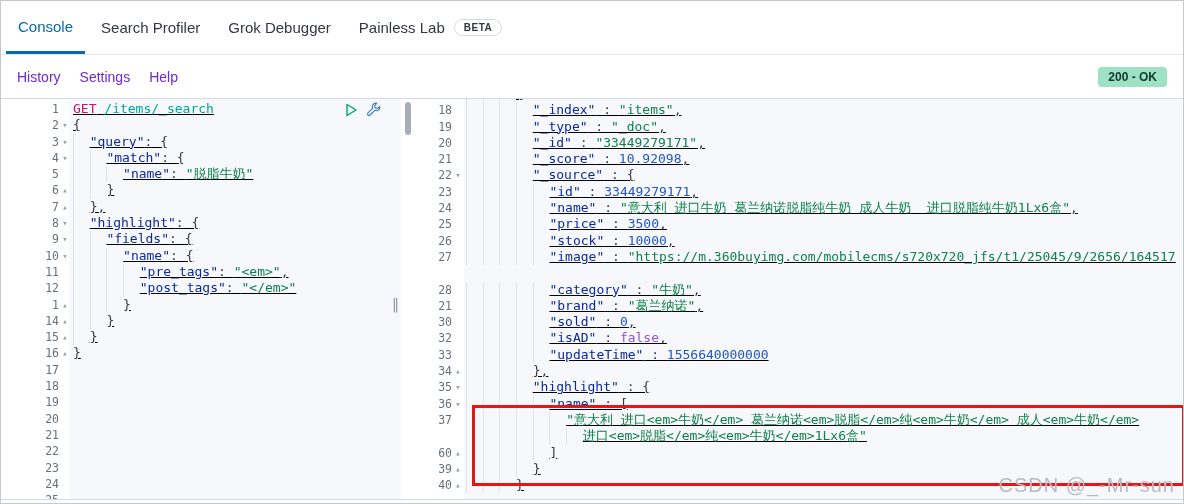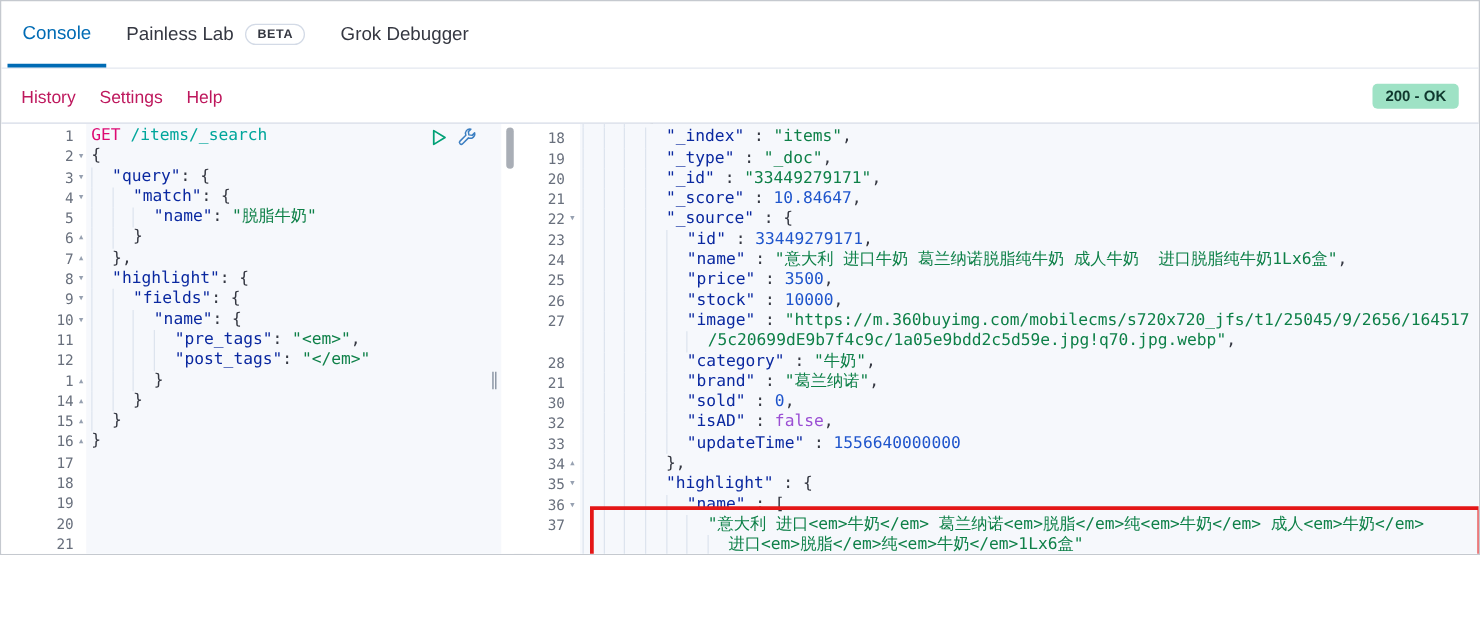--- a/index.html
+++ b/index.html
@@ -1,45 +1,45 @@
 <!DOCTYPE html>
 <html><head>
 <meta charset="utf-8">
 <style>
   html,body{margin:0;padding:0;background:#fff;}
-  .frame{position:relative;width:1184px;height:444px;box-sizing:border-box;border:1px solid #c5c9cf;
+  .frame{position:relative;width:1184px;height:504px;box-sizing:border-box;border:1px solid #c5c9cf;
          background:#fff;font-family:"Liberation Sans",sans-serif;overflow:hidden;}
   
   .tabbar{height:53px;display:flex;align-items:stretch;padding-left:5px;border-bottom:1px solid #e3e8ef;}
   .tab{display:flex;align-items:center;gap:9px;padding:0 12px;margin-right:4px;font-size:15px;color:#343741;cursor:pointer;}
   .tab.active{color:#006bb4;border-bottom:3px solid #006bb4;}
   .beta{border:1px solid #d3dae6;border-radius:12px;padding:2px 9px;font-size:10px;font-weight:bold;
         letter-spacing:.5px;color:#343741;background:#fff;}
   
   .toolbar{height:43px;display:flex;align-items:center;padding:0 16px;}
-  .menu-item{font-size:14px;color:#be185d;margin-right:19px;cursor:pointer;}
+  .menu-item{font-size:14px;color:#6d28d9;margin-right:19px;cursor:pointer;}
   .status{margin-left:auto;background:#9ee2c5;color:#10382e;font-size:12px;font-weight:600;
           padding:3px 10px;border-radius:4px;}
   
   .main{position:absolute;left:0;right:0;top:97px;height:400px;border-top:1px solid #d3dae6;
         border-bottom:1px solid #d3dae6;overflow:hidden;background:#fff;}
   .panel-left{position:absolute;left:0;top:0;bottom:0;width:410px;overflow:hidden;background:#fff;}
   .panel-left .content-bg{position:absolute;left:68px;top:0;bottom:0;right:10px;background:#f6f8fc;}
   .panel-right{position:absolute;left:425px;top:0;bottom:0;right:0;overflow:hidden;background:#fff;}
   .panel-right .content-bg{position:absolute;left:38px;top:0;bottom:0;right:0;background:#f6f8fc;}
   .rows{position:absolute;left:0;right:0;}
   .panel-left .rows{top:2px;}
   .panel-right .rows{top:-13px;}
   .row{display:flex;height:16.3px;line-height:16.3px;font-family:"DejaVu Sans Mono",monospace;font-size:13px;}
   .gut{flex:none;display:flex;justify-content:flex-end;align-items:center;}
   .panel-left .gut{width:70px;}
   .panel-right .gut{width:38px;}
   .num{color:#69707d;font-size:11.5px;font-family:"DejaVu Sans Mono",monospace;}
   .fold{width:12px;text-align:center;color:#97a1b1;font-size:9px;flex:none;}
-  .code{white-space:pre;padding-left:2px;}
+  .code{white-space:pre;padding-left:2px;text-decoration:underline;}
   .ig{display:inline-block;width:15.7px;height:16.3px;border-left:1px solid #dde4ee;vertical-align:top;}
   .tk-m{color:#dd0a73;} .tk-u{color:#00a69b;} .tk-k{color:#0a28a0;} .tk-g{color:#0e8048;}
   .tk-n{color:#1f55cc;} .tk-b{color:#9b4fd4;} .tk-p{color:#343741;}
   
   .run-icons{position:absolute;left:342px;top:3px;display:flex;gap:7px;z-index:5;}
   .run-icons svg{display:block;cursor:pointer;}
   .sb-thumb{position:absolute;left:404px;top:3px;width:6px;height:33px;background:#a9aeb6;border-radius:3px;z-index:5;cursor:pointer;}
   .split{position:absolute;left:391px;top:197px;color:#8d97a5;font-size:14px;z-index:5;cursor:col-resize;
          font-family:"DejaVu Sans",sans-serif;}
   .annotation{position:absolute;left:471px;top:306px;width:707px;height:75px;border:3px solid #e41717;z-index:6;}
@@ -48,25 +48,28 @@
 </head>
 <body>
 
 <div class="frame">
 
   <div class="tabbar">
     <div class="tab active">
       <span>Console</span>
     </div>
     <div class="tab">
+      <span>Search Profiler</span>
+    </div>
+    <div class="tab">
+      <span>Grok Debugger</span>
+    </div>
+    <div class="tab">
       <span>Painless Lab</span>
       <span class="beta">BETA</span>
-    </div>
-    <div class="tab">
-      <span>Grok Debugger</span>
     </div>
   </div>
 
   <div class="toolbar">
     <span class="menu-item">History</span>
     <span class="menu-item">Settings</span>
     <span class="menu-item">Help</span>
     <span class="status">200 - OK</span>
   </div>
 
@@ -294,21 +297,21 @@
               <span class="num">20</span>
               <span class="fold"></span>
             </div>
             <div class="code"><span class="ig"></span><span class="ig"></span><span class="ig"></span><span class="ig"></span><span class="tk-k">"_id"</span><span class="tk-p"> : </span><span class="tk-g">"33449279171"</span><span class="tk-p">,</span></div>
           </div>
           <div class="row">
             <div class="gut">
               <span class="num">21</span>
               <span class="fold"></span>
             </div>
-            <div class="code"><span class="ig"></span><span class="ig"></span><span class="ig"></span><span class="ig"></span><span class="tk-k">"_score"</span><span class="tk-p"> : </span><span class="tk-n">10.84647</span><span class="tk-p">,</span></div>
+            <div class="code"><span class="ig"></span><span class="ig"></span><span class="ig"></span><span class="ig"></span><span class="tk-k">"_score"</span><span class="tk-p"> : </span><span class="tk-n">10.92098</span><span class="tk-p">,</span></div>
           </div>
           <div class="row">
             <div class="gut">
               <span class="num">22</span>
               <span class="fold">▾</span>
             </div>
             <div class="code"><span class="ig"></span><span class="ig"></span><span class="ig"></span><span class="ig"></span><span class="tk-k">"_source"</span><span class="tk-p"> : {</span></div>
           </div>
           <div class="row">
             <div class="gut">
@@ -343,21 +346,20 @@
               <span class="num">27</span>
               <span class="fold"></span>
             </div>
             <div class="code"><span class="ig"></span><span class="ig"></span><span class="ig"></span><span class="ig"></span><span class="ig"></span><span class="tk-k">"image"</span><span class="tk-p"> : </span><span class="tk-g">"https://m.360buyimg.com/mobilecms/s720x720_jfs/t1/25045/9/2656/164517</span></div>
           </div>
           <div class="row">
             <div class="gut">
               <span class="num"></span>
               <span class="fold"></span>
             </div>
-            <div class="code"><span class="ig"></span><span class="ig"></span><span class="ig"></span><span class="ig"></span><span class="ig"></span><span class="ig"></span><span class="tk-g">/5c20699dE9b7f4c9c/1a05e9bdd2c5d59e.jpg!q70.jpg.webp"</span><span class="tk-p">,</span></div>
           </div>
           <div class="row">
             <div class="gut">
               <span class="num">28</span>
               <span class="fold"></span>
             </div>
             <div class="code"><span class="ig"></span><span class="ig"></span><span class="ig"></span><span class="ig"></span><span class="ig"></span><span class="tk-k">"category"</span><span class="tk-p"> : </span><span class="tk-g">"牛奶"</span><span class="tk-p">,</span></div>
           </div>
           <div class="row">
             <div class="gut">

